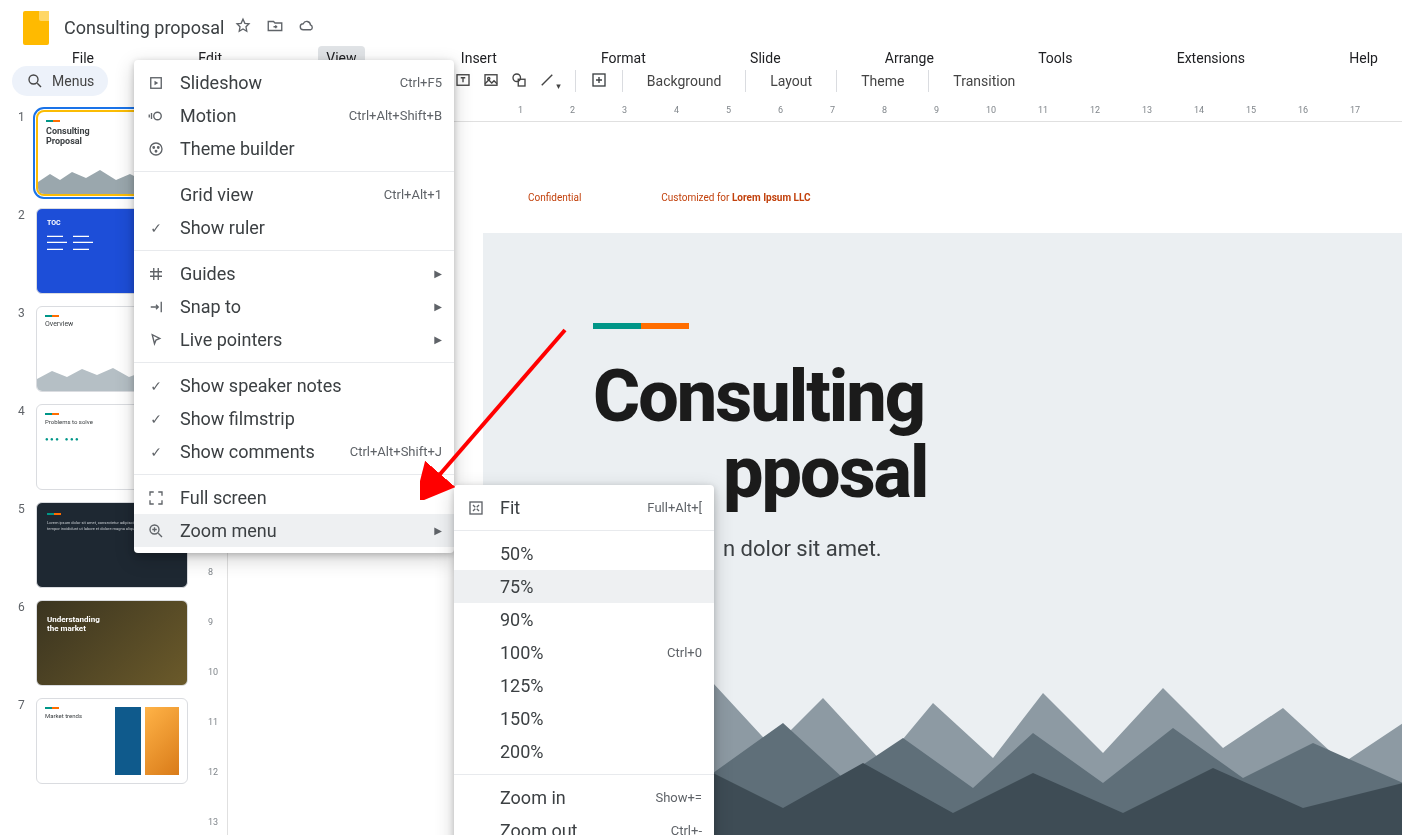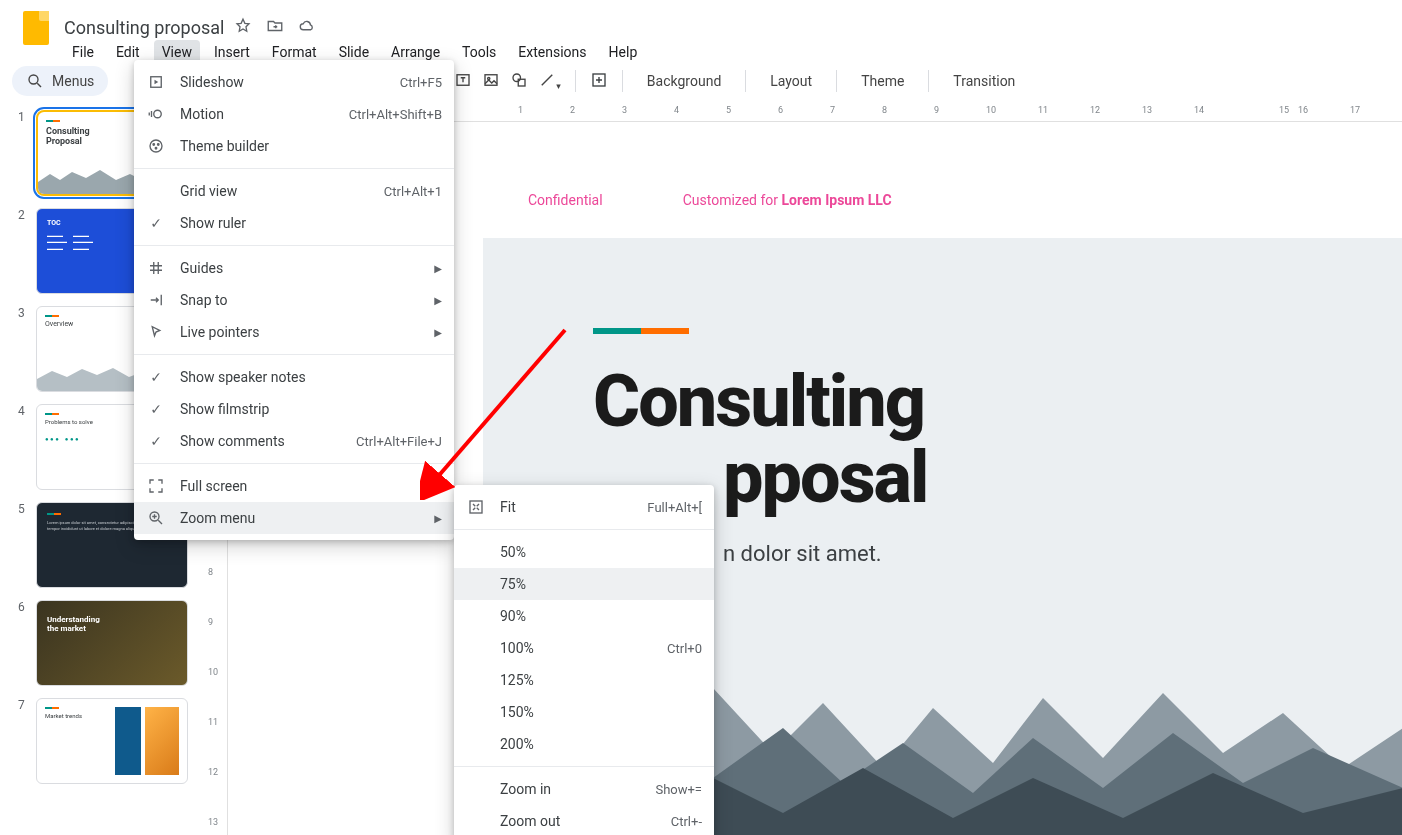--- a/index.html
+++ b/index.html
@@ -7,21 +7,21 @@
   
   
   .header { display: flex; align-items: flex-start; padding: 8px 16px 0 16px; height: 60px; }
   .logo { width: 40px; height: 40px; display: flex; align-items: center; justify-content: center; margin-right: 8px; }
   .logo-icon { width: 26px; height: 34px; background: #ffba00; border-radius: 2px; position: relative; }
   .logo-icon::after { content: ""; position: absolute; top: 0; right: 0; width: 10px; height: 10px; background: #ffd766; border-bottom-left-radius: 2px; }
   .doc-area { flex: 1; }
   .doc-title-row { display: flex; align-items: flex-end; gap: 10px; height: 22px; margin-top: 8px; }
   .doc-title { font-size: 18px; color: #3c4043; }
   .doc-icons { display: flex; gap: 14px; color: #5f6368; }
-  .menu-bar { display: flex; gap: 6px; margin-top: 2px; }
+  .menu-bar { display: flex; gap: 12px; margin-top: 8px; justify-content: space-between; }
   .menu-item { padding: 4px 8px; border-radius: 4px; cursor: pointer; color: #202124; }
   .menu-item.active { background: #e0e3e6; }
   
   
   .toolbar-row { display: flex; align-items: center; padding: 6px 12px; gap: 8px; }
   .menus-chip { display: flex; align-items: center; gap: 8px; background: #edf2fa; border-radius: 18px; padding: 6px 14px; color: #444; font-size: 14px; }
   .tb-group { display: flex; align-items: center; gap: 10px; color: #444; }
   .tb-sep { width: 1px; height: 22px; background: #dadce0; margin: 0 6px; }
   .tb-btn-text { padding: 6px 10px; border-radius: 4px; color: #444; }
   
@@ -38,35 +38,35 @@
   
   .ruler-v { width: 28px; background: #fff; border-right: 1px solid #e0e0e0; position: relative; font-size: 9px; color: #80868b; }
   .ruler-v .tick { position: absolute; left: 8px; }
   .ruler-h { height: 20px; border-bottom: 1px solid #e0e0e0; position: relative; font-size: 9px; color: #80868b; margin-left: 0; }
   .ruler-h .tick { position: absolute; top: 3px; }
   
   
   .canvas-wrap { flex: 1; display: flex; flex-direction: column; }
   .canvas-area { flex: 1; background: #fff; position: relative; overflow: hidden; padding-left: 20px; padding-top: 20px;}
   .slide { position: absolute; left: 255px; top: 60px; width: 920px; height: 690px; background: #fff; }
-  .slide-header { display: flex; gap: 80px; font-size: 14px; color: #ec4899; padding: 10px 45px; }
+  .slide-header { display: flex; gap: 80px; font-size: 10px; color: #c2410c; padding: 10px 45px; }
   .slide-body { margin-top: 20px; background: #ebeff2; height: 620px; position: relative; padding: 90px 0 0 110px; }
   .accent { width: 96px; height: 6px; background: linear-gradient(to right, #009688 50%, #ff6d00 50%); margin-bottom: 30px; }
   .slide-title { font-size: 72px; font-weight: 800; color: #1b1b1b; letter-spacing: -2px; line-height: 1.05; }
   .slide-sub { font-size: 22px; color: #3c4043; margin-top: 26px; }
   
   
   .mountains { position: absolute; bottom: 0; left: 0; right: 0; height: 200px;}
   
   
   .dropdown { position: absolute; background: #fff; border-radius: 4px; box-shadow: 0 2px 6px rgba(0,0,0,.2), 0 6px 20px rgba(0,0,0,.19); padding: 6px 0; z-index: 100; }
   .dd-item { display: flex; align-items: center; padding: 6px 12px; min-height: 32px; cursor: pointer; color: #3c4043; gap: 14px; }
   .dd-item:hover, .dd-item.hover { background: #eef0f2; }
   .dd-icon { width: 20px; display: flex; justify-content: center; color: #5f6368; }
-  .dd-label { flex: 1; font-size: 14px; }
+  .dd-label { flex: 1; font-size: 18px; }
   .dd-accel { color: #5f6368; font-size: 13px; }
   .dd-arrow { color: #5f6368; font-size: 10px; margin-left: 8px; }
   .dd-sep { height: 1px; background: #e8eaed; margin: 6px 0; }
   
   #view-menu { left: 134px; top: 60px; width: 320px; }
   #zoom-menu { left: 454px; top: 485px; width: 260px; }
   
   
   .arrow-svg { position: absolute; z-index: 200; pointer-events: none; }
   
@@ -254,21 +254,21 @@
       <div class="tick" style="left:498px">5</div>
       <div class="tick" style="left:550px">6</div>
       <div class="tick" style="left:602px">7</div>
       <div class="tick" style="left:654px">8</div>
       <div class="tick" style="left:706px">9</div>
       <div class="tick" style="left:758px">10</div>
       <div class="tick" style="left:810px">11</div>
       <div class="tick" style="left:862px">12</div>
       <div class="tick" style="left:914px">13</div>
       <div class="tick" style="left:966px">14</div>
-      <div class="tick" style="left:1051px">15</div>
+      <div class="tick" style="left:1018px">15</div>
       <div class="tick" style="left:1070px">16</div>
       <div class="tick" style="left:1122px">17</div>
 
     </div>
     <div class="canvas-area">
       <div class="slide">
         <div class="slide-header">
           <span>Confidential</span>
           <span><span>Customized for </span><b>Lorem Ipsum LLC</b></span>
         </div>
@@ -365,21 +365,21 @@
       <span class="dd-icon">✓</span>
       <span class="dd-label">Show speaker notes</span>
     </div>
   <div class="dd-item">
       <span class="dd-icon">✓</span>
       <span class="dd-label">Show filmstrip</span>
     </div>
   <div class="dd-item">
       <span class="dd-icon">✓</span>
       <span class="dd-label">Show comments</span>
-      <span class="dd-accel">Ctrl+Alt+File+J</span>
+      <span class="dd-accel">Ctrl+Alt+Shift+J</span>
     </div>
   <div class="dd-sep"></div>
   <div class="dd-item">
       <span class="dd-icon">
         <svg class="icon" viewBox="0 0 24 24">
           <path d="M4 9V4h5M20 9V4h-5M4 15v5h5M20 15v5h-5"></path>
         </svg>
       </span>
       <span class="dd-label">Full screen</span>
     </div>

